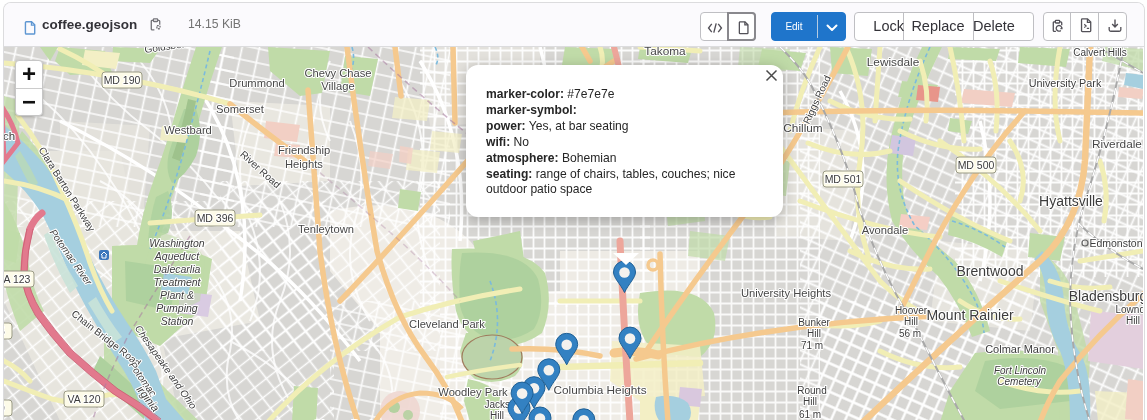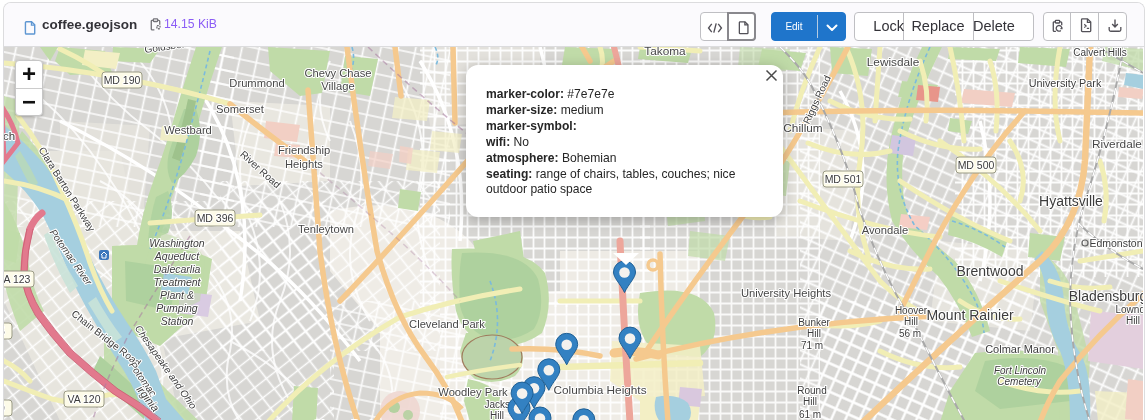--- a/index.html
+++ b/index.html
@@ -3,21 +3,21 @@
 <meta charset="utf-8">
 <style>
 html,body{margin:0;padding:0;background:#fff;width:1147px;height:420px;overflow:hidden;
   font-family:"Liberation Sans",sans-serif;}
 .frame{position:absolute;left:3px;top:2px;width:1140px;height:418px;
   border:1px solid #dcdcde;border-bottom:none;border-radius:8px 8px 0 0;overflow:hidden;background:#fff;}
 .header{position:relative;height:43px;background:#fbfafd;border-bottom:1px solid #dcdcde;}
 .hbtn{position:absolute;top:9px;height:29px;box-sizing:border-box;border:1px solid #bfbfc3;
   border-radius:4px;background:#fff;}
 .title{position:absolute;left:38px;top:0;line-height:43px;font-size:13.5px;font-weight:bold;color:#333238;}
-.fsize{position:absolute;left:160px;top:0;line-height:43px;font-size:12.2px;color:#8b5cf6;}
+.fsize{position:absolute;left:184px;top:0;line-height:43px;font-size:12.2px;color:#737373;}
 .map{position:relative;width:1139px;height:374px;background:#e9e7e2;overflow:hidden;}
 .popup{position:absolute;left:462px;top:18px;width:317px;height:152px;background:#fff;border-radius:12px;
   box-shadow:0 3px 14px rgba(0,0,0,.25);box-sizing:border-box;padding:22px 20px 0 20px;
   font-size:12.1px;line-height:15.9px;color:#262626;z-index:20;}
 
 .tail{position:absolute;left:609px;top:206px;width:0;height:0;z-index:21;
   border-left:13px solid transparent;border-right:13px solid transparent;border-top:12px solid #fff;}
 .zoomctl{position:absolute;left:11px;top:13px;width:28px;height:56px;background:#fff;z-index:15;
   border:1px solid #c6c6c6;border-radius:4px;box-sizing:border-box;box-shadow:0 1px 3px rgba(0,0,0,.25);}
 .zoomctl .zb{width:26px;height:27px;text-align:center;font-size:24px;line-height:26px;color:#111;font-weight:bold;}
@@ -493,22 +493,22 @@
             <circle cx="0" cy="0.5" r="5.3" fill="#f4f2ee"></circle>
           </g>
         </g>
 
   </svg>
   <div class="popup">
    <svg class="x" width="15" height="15" viewBox="0 0 15 15" style="position:absolute;right:4px;top:3px">
           <path d="M2.5 2.5 12.5 12.5M12.5 2.5 2.5 12.5" stroke="#4a4a4a" stroke-width="1.5"></path>
         </svg>
    <div><b>marker-color:</b> #7e7e7e</div>
-   <div><b>marker-size:</b> medium</div>
    <div><b>marker-symbol:</b></div>
+   <div><b>power:</b> Yes, at bar seating</div>
    <div><b>wifi:</b> No</div>
    <div><b>atmosphere:</b> Bohemian</div>
    <div><b>seating:</b> range of chairs, tables, couches; nice outdoor patio space</div>
   </div>
   <div class="tail"></div>
   <div class="zoomctl">
         <div class="zb">+</div>
         <div class="zb" style="font-size:24px">−</div>
       </div>
  </div>

